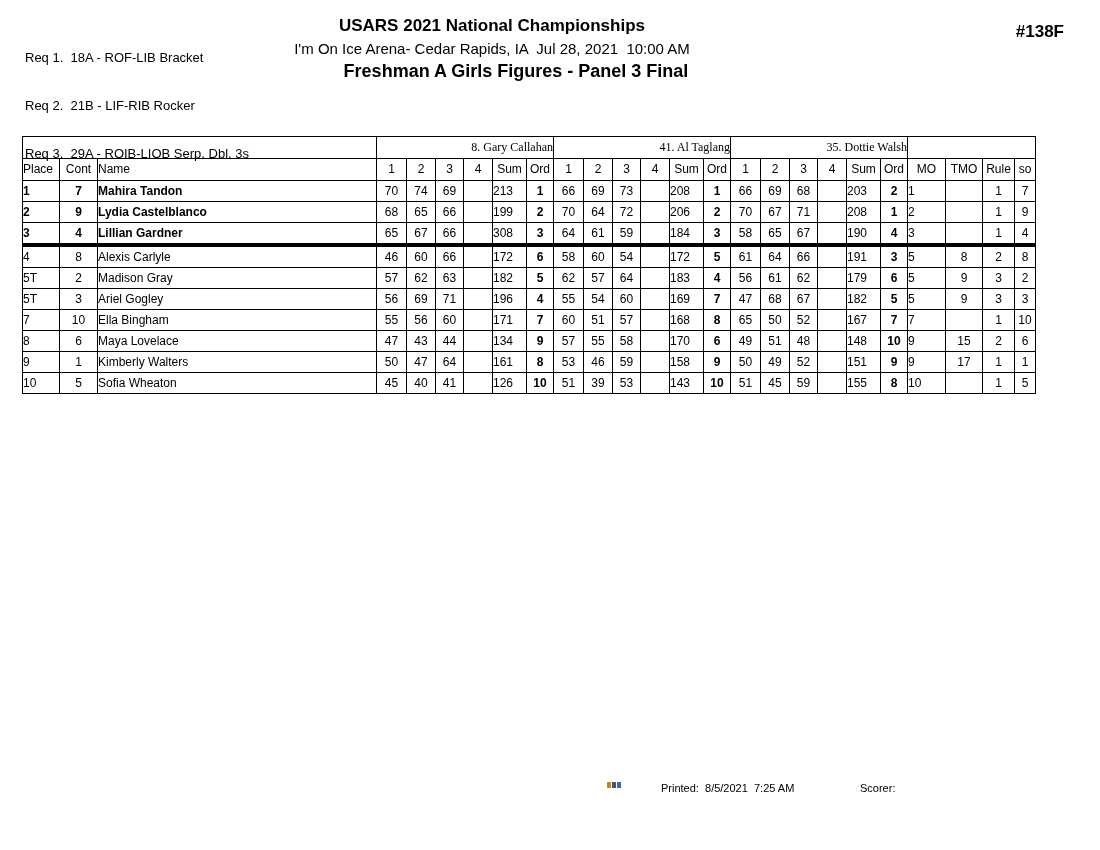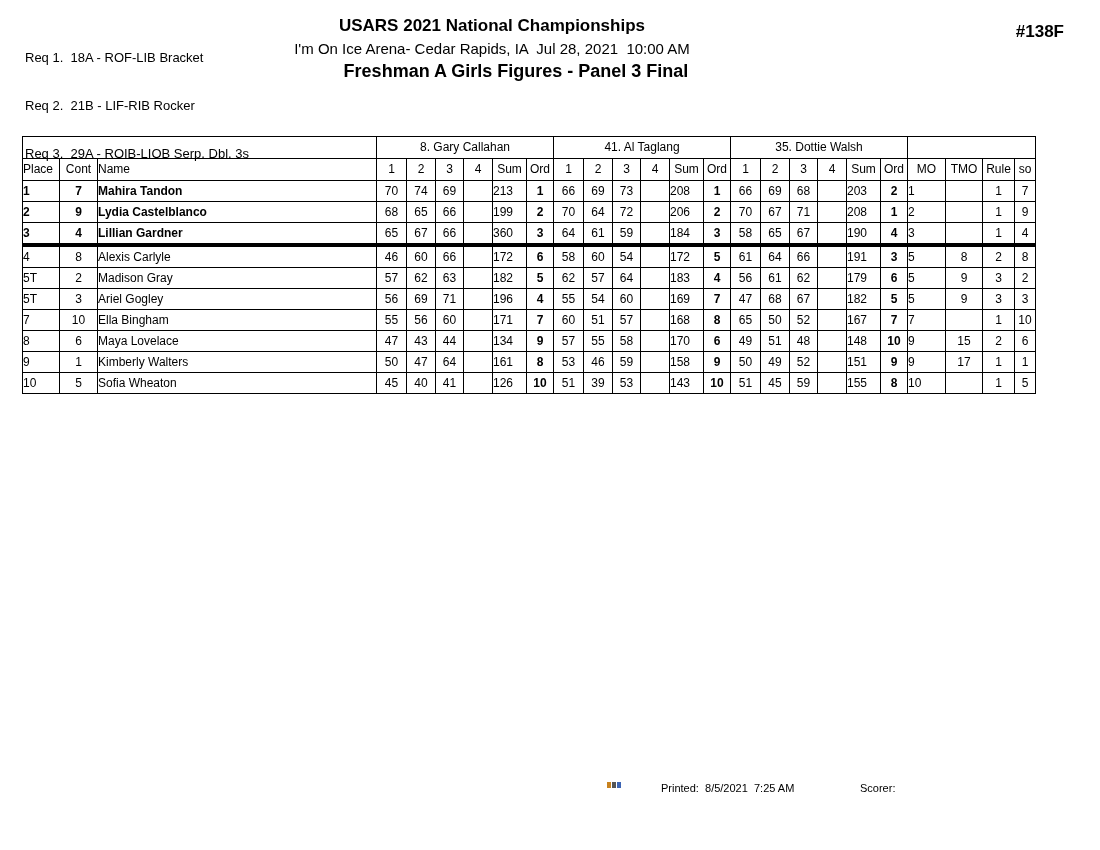--- a/index.html
+++ b/index.html
@@ -27,21 +27,21 @@
   table.results {
     position:absolute; left:22px; top:136px;
     border-collapse:collapse; table-layout:fixed;
   }
   table.results td {
     border:1px solid #000; height:20px; line-height:20px;
     font-size:12px; padding:0; overflow:hidden; white-space:nowrap;
   }
   table.results thead td { height:21px; line-height:21px; }
   td.nb { border:none; }
-  td.jl { text-align:center; padding-left:6px; }
+  td.jl { text-align:right; padding-left:6px;font-family:Liberation Serif, serif; }
   td.al { text-align:left; padding-left:6px; }
   td.ac { text-align:center; }
   td.ar { text-align:left; padding-right:3px; }
   td.mo { text-align:left; padding-left:10px; }
   td.ob { border-left:3px solid #000; border-right:3px solid #000; }
   td.b  { font-weight:bold; }
   tr.sep td { border-bottom:4px solid #000; }
   
   .print-mark {
     position:absolute; left:607px; top:782px; width:16px; height:6px;
@@ -194,21 +194,21 @@
         <td class="ac">9</td>
       </tr>
       <tr class="sep">
         <td class="al b">3</td>
         <td class="ac b">4</td>
         <td class="al b">Lillian Gardner</td>
         <td class="ac">65</td>
         <td class="ac">67</td>
         <td class="ac">66</td>
         <td class="ac"></td>
-        <td class="ar">360</td>
+        <td class="ar">308</td>
         <td class="ac ob b">3</td>
         <td class="ac">64</td>
         <td class="ac">61</td>
         <td class="ac">59</td>
         <td class="ac"></td>
         <td class="ar">184</td>
         <td class="ac ob b">3</td>
         <td class="ac">58</td>
         <td class="ac">65</td>
         <td class="ac">67</td>

